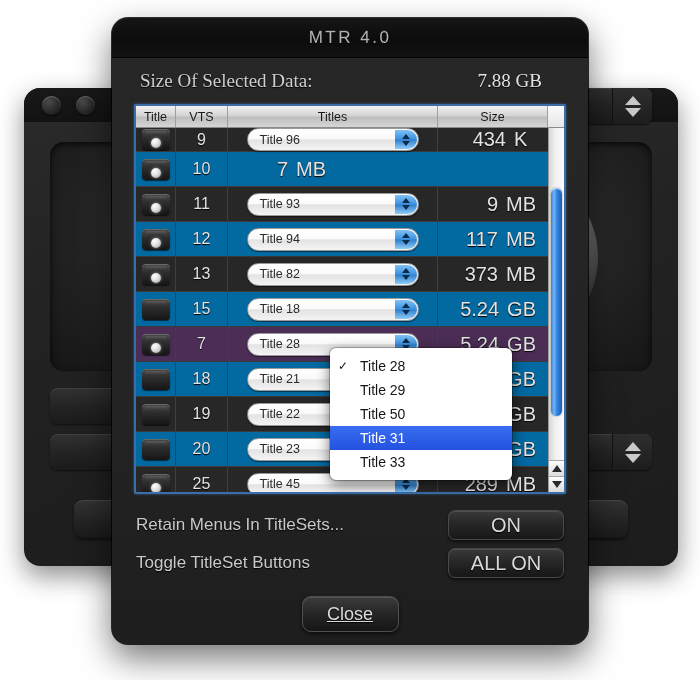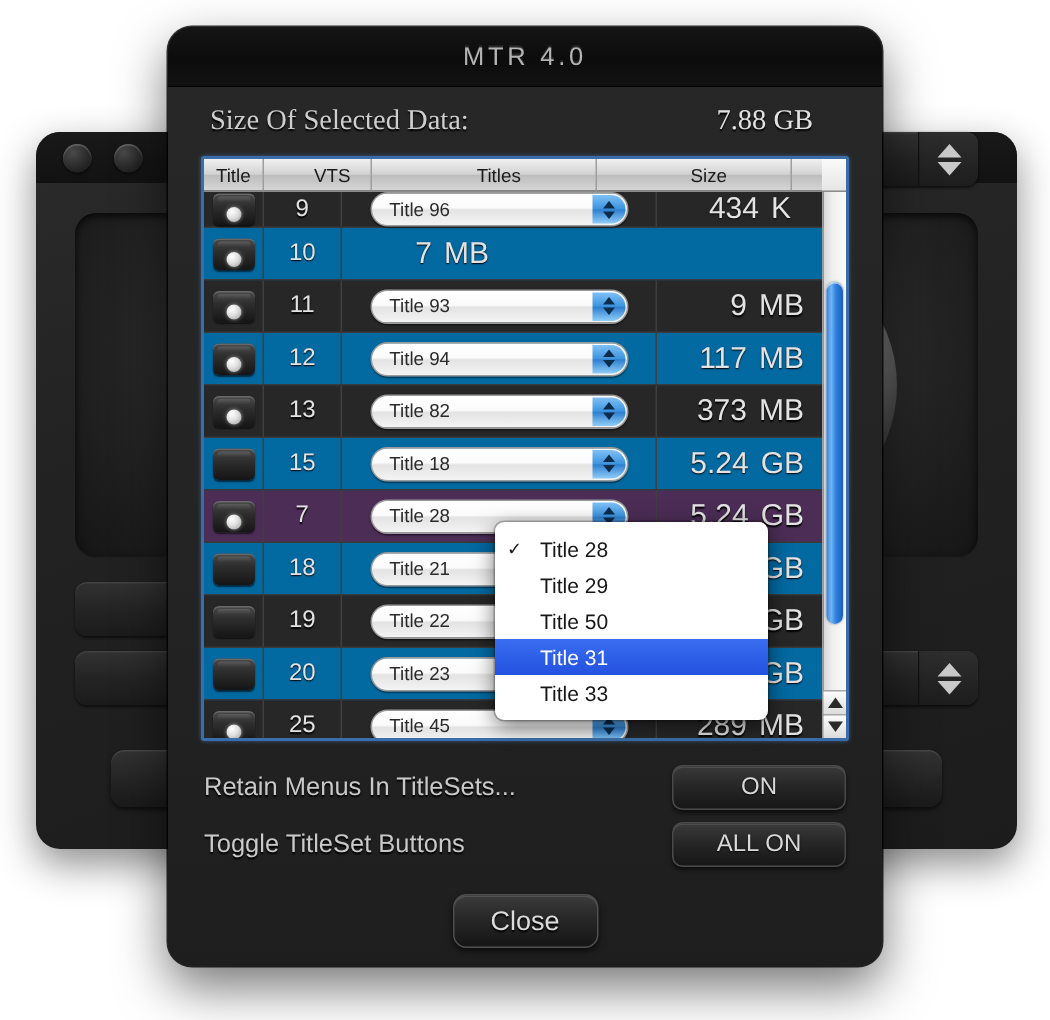--- a/index.html
+++ b/index.html
@@ -141,21 +141,21 @@
     border: 2px solid #3b6ea8;
     border-radius: 2px;
     background: #1d1d1d;
     box-shadow: 0 0 3px rgba(70,130,200,.6);
     overflow: hidden;
   }
   #thead {
     display: flex; height: 22px;
     background: linear-gradient(180deg, #f2f2f2 0%, #d2d2d2 48%, #bdbdbd 52%, #d6d6d6 100%);
     border-bottom: 1px solid #8a8a8a;
-    font-size: 12.5px; color: #1a1a1a; gap: 20px;
+    font-size: 12.5px; color: #1a1a1a;
   }
   .th { display: flex; align-items: center; justify-content: center;
         border-right: 1px solid #9e9e9e; height: 100%; }
   .th-title { width: 40px; }
   .th-vts   { width: 52px; }
   .th-titles{ flex: 1; }
   .th-size  { width: 110px; }
   .th-pad   { width: 16px; border-right: none;
               background: linear-gradient(180deg,#fafafa,#e6e6e6); }
 
@@ -270,33 +270,34 @@
   .ctl-row {
     display: flex; align-items: center; justify-content: space-between;
     height: 38px; padding: 0 2px;
   }
   .ctl-label { font-size: 17px; color: #c9c9c9; text-shadow: 0 1px 1px #000; }
   .dark-btn {
     width: 116px; height: 30px; border-radius: 7px;
     background: linear-gradient(180deg, #3a3a3a 0%, #272727 45%, #171717 100%);
     border: 1px solid #4a4a4a;
     box-shadow: inset 0 1px 0 rgba(255,255,255,.1), 0 2px 3px rgba(0,0,0,.6);
-    color: #d8d8d8; font-size: 16px;
+    color: #d8d8d8; font-size: 20px;
     display: flex; align-items: center; justify-content: center;
     text-shadow: 0 1px 1px #000;
   }
   #close-row { display: flex; justify-content: center; padding-top: 14px; }
   #close-button {
     width: 97px; height: 36px; border-radius: 9px;
     background: linear-gradient(180deg, #3c3c3c 0%, #272727 45%, #151515 100%);
     border: 1px solid #4f4f4f;
     box-shadow: inset 0 1px 0 rgba(255,255,255,.12), 0 2px 4px rgba(0,0,0,.65);
     color: #dcdcdc; font-size: 18px;
     display: flex; align-items: center; justify-content: center;
     text-shadow: 0 1px 1px #000;
+    text-decoration: underline;
   }
 </style>
 </head>
 <body>
 
 <div id="stage">
 
   <div class="bg-window" id="bg-left">
     <div class="bg-topcap"></div>
     <div class="bg-knob" id="bg-knob-1"></div>

